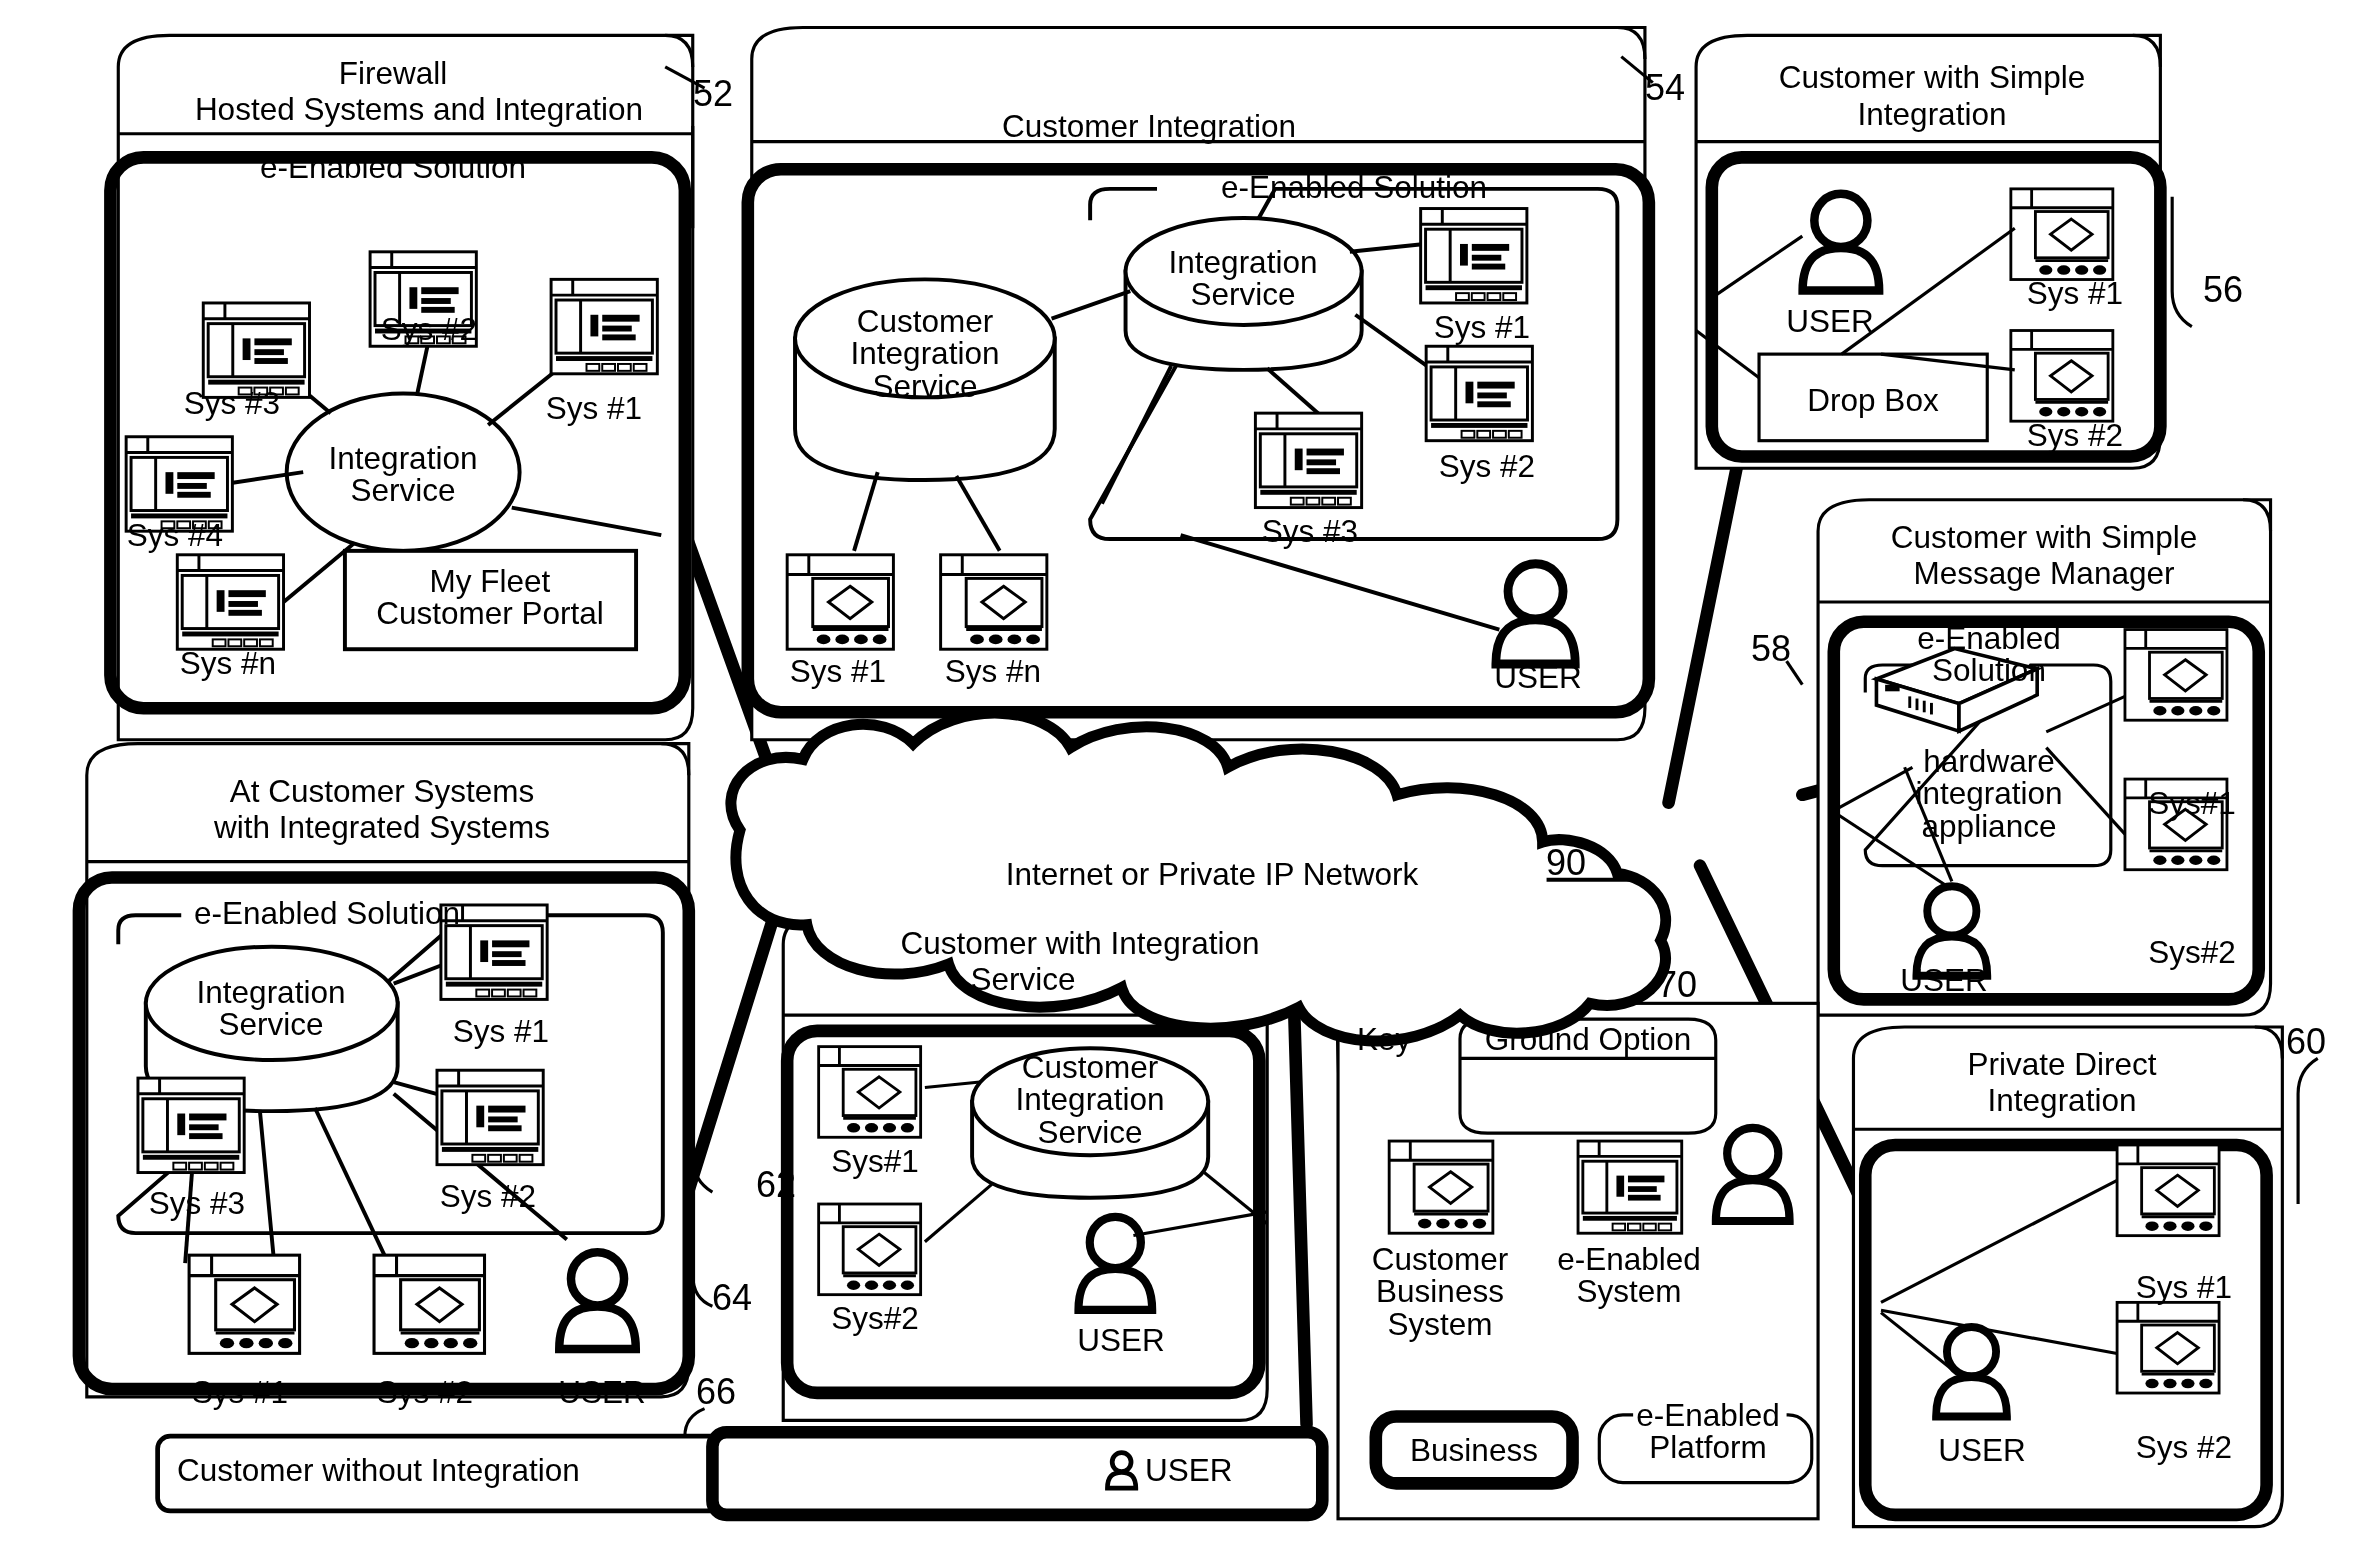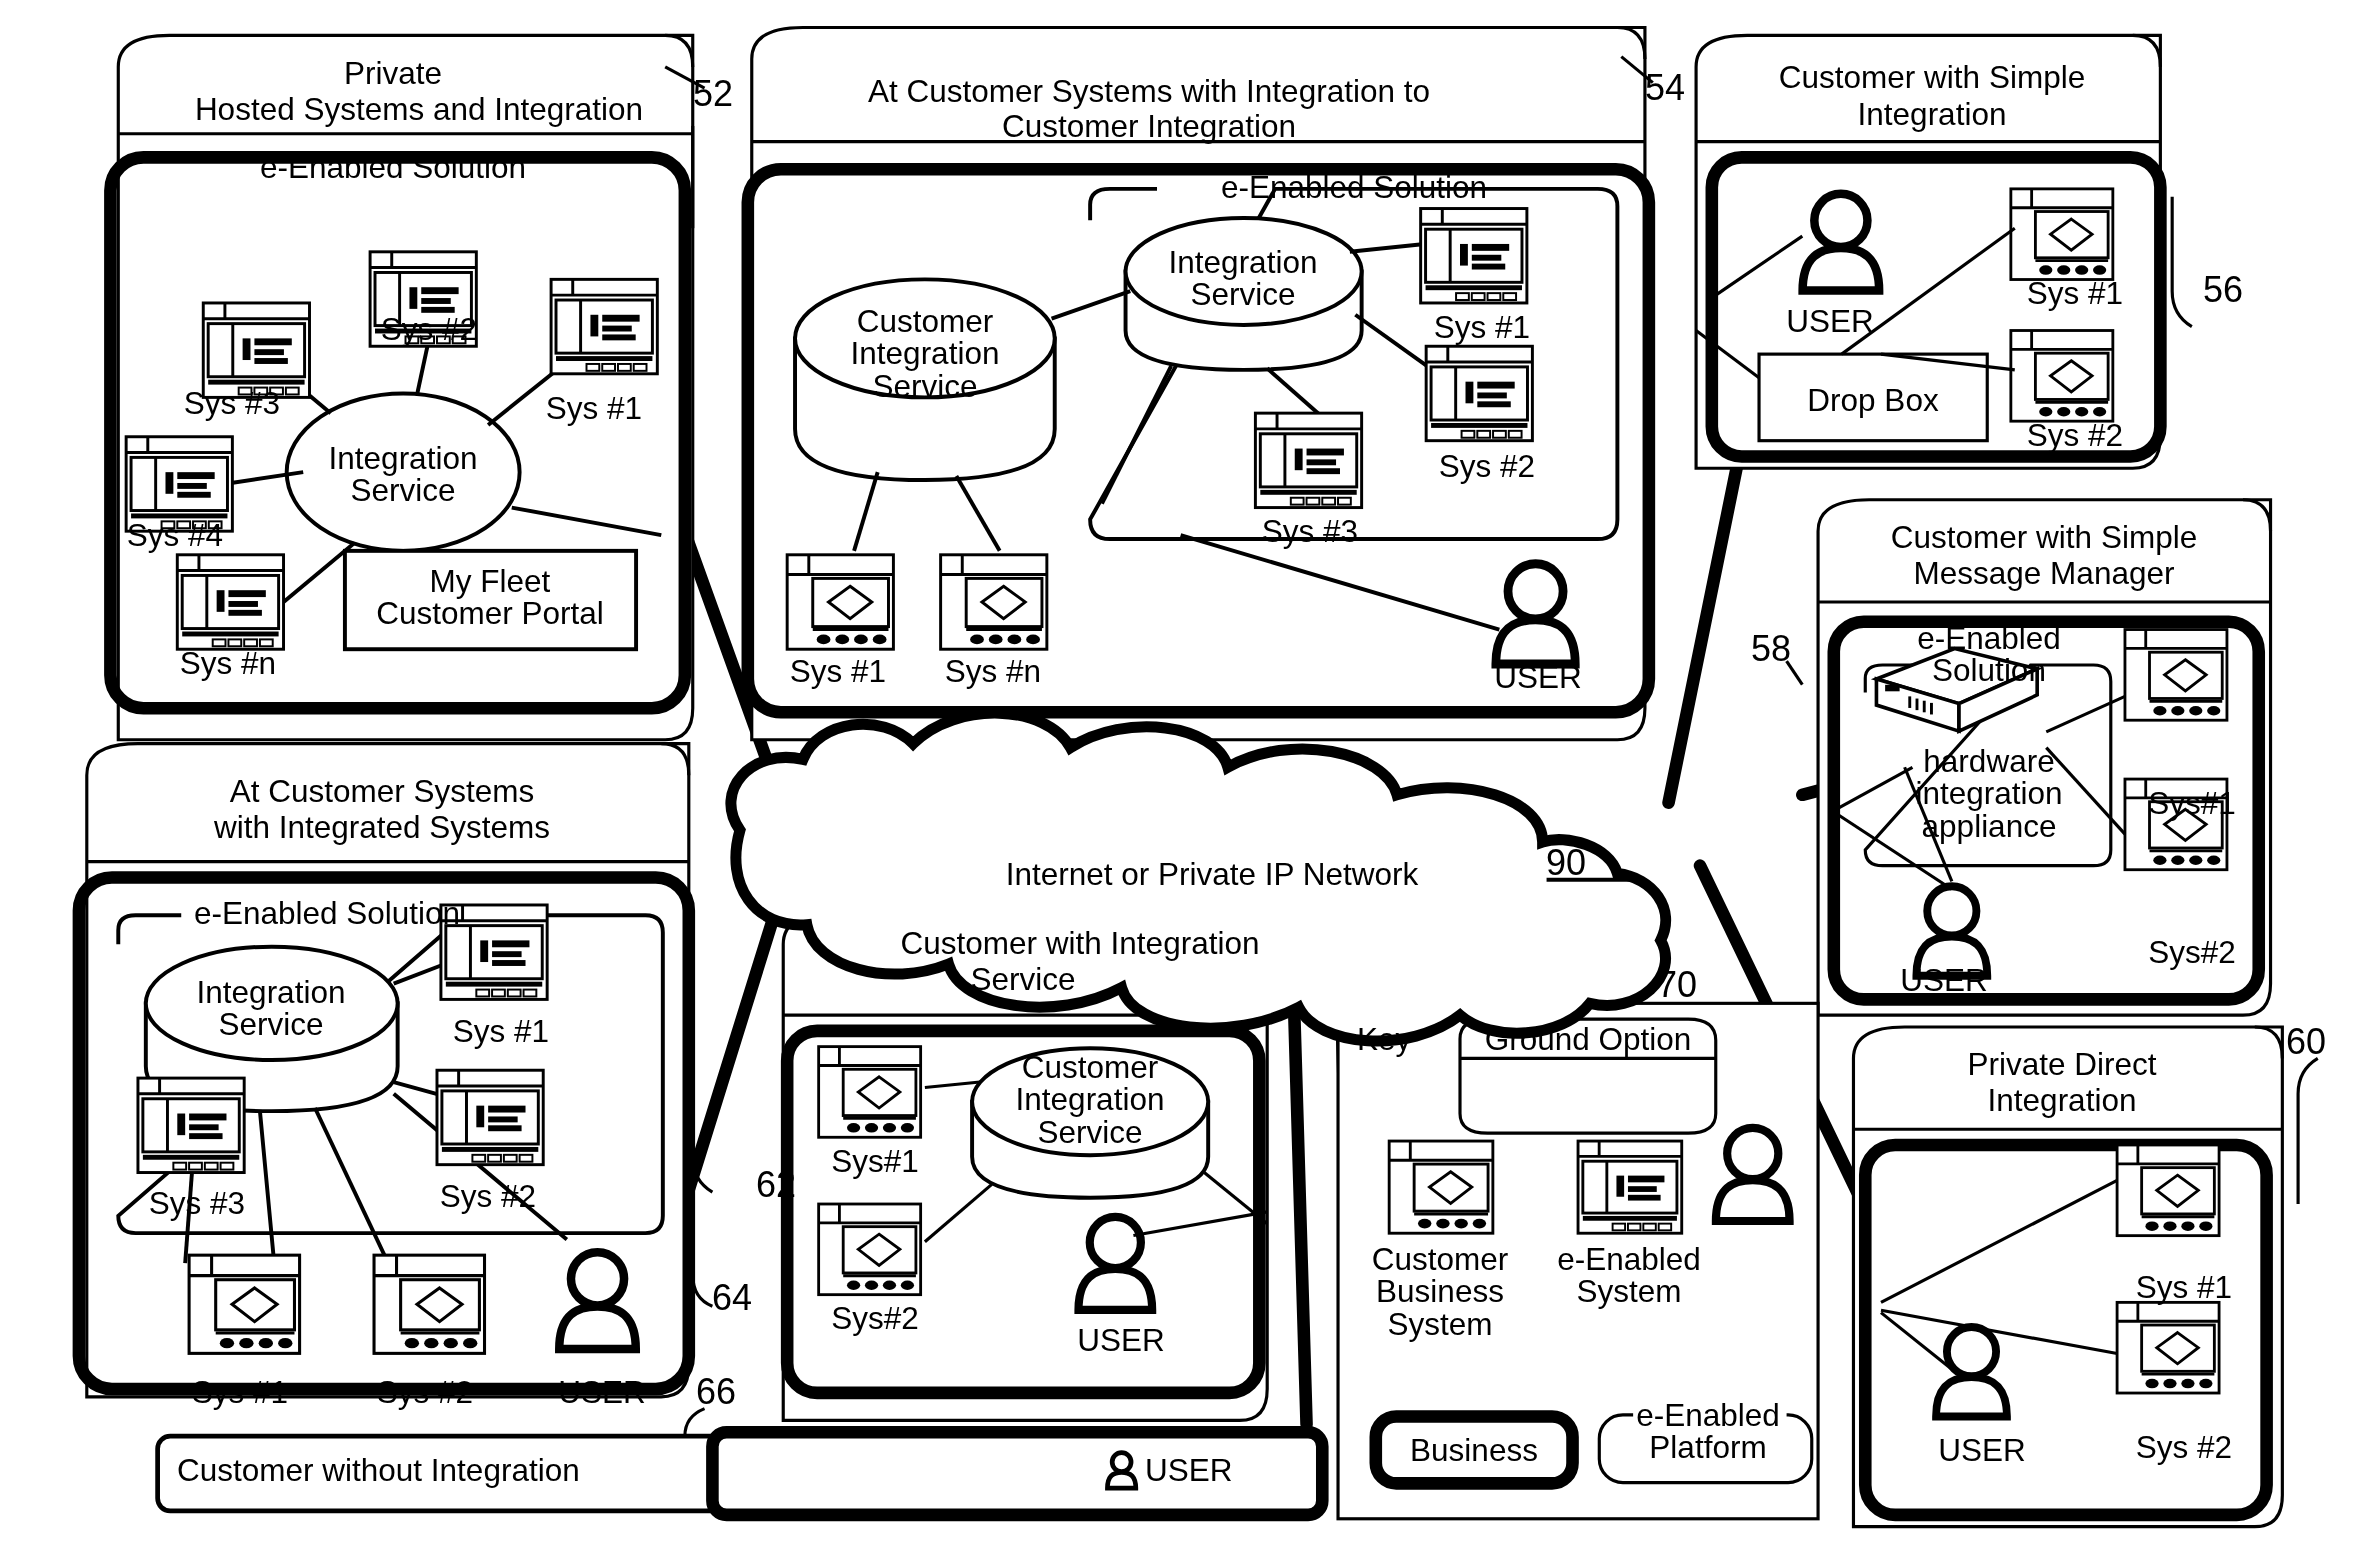--- a/index.html
+++ b/index.html
@@ -354,35 +354,34 @@
              C1790 1340 1675 1330 1650 1280
              C1565 1325 1440 1310 1425 1255
              C1340 1300 1220 1280 1205 1225
              C1130 1255 1035 1230 1025 1175
              C960 1180 920 1125 940 1055 Z" fill="#fff" stroke="#000" stroke-width="14"></path>
   </g>
   <line x1="1965" y1="1118" x2="2080" y2="1118" stroke="#000" stroke-width="5"></line>
 
 </svg>
 
-<div class="lbl ttl ctr" style="left:393px;top:57px;">Private</div>
+<div class="lbl ttl ctr" style="left:393px;top:57px;">Firewall</div>
 <div class="lbl ttl ctr" style="left:393px;top:93px;margin-left:26px;">Hosted Systems and Integration</div>
 <div class="lbl ref" style="left:693px;top:75px;">52</div>
 <div class="lbl ttl ctr" style="left:393px;top:151px;">e-Enabled Solution</div>
 <div class="lbl ttl ctr" style="left:403px;top:442px;">Integration
 Service</div>
 <div class="lbl ttl ctr" style="left:490px;top:565px;">My Fleet
 Customer Portal</div>
 <div class="lbl ttl ctr" style="left:429px;top:313px;">Sys #2</div>
 <div class="lbl ttl ctr" style="left:594px;top:392px;">Sys #1</div>
 <div class="lbl ttl ctr" style="left:232px;top:387px;">Sys #3</div>
 <div class="lbl ttl ctr" style="left:175px;top:519px;">Sys #4</div>
 <div class="lbl ttl ctr" style="left:228px;top:647px;">Sys #n</div>
 
-<div class="lbl ttl ctr" style="left:1149px;top:75px;">At Customer Systems with Integration to</div>
 <div class="lbl ttl ctr" style="left:1149px;top:110px;">Customer Integration</div>
 <div class="lbl ref" style="left:1645px;top:69px;">54</div>
 <div class="lbl ttl ctr" style="left:1354px;top:171px;">e-Enabled Solution</div>
 <div class="lbl ttl ctr" style="left:925px;top:305px;">Customer
 Integration
 Service</div>
 <div class="lbl ttl ctr" style="left:1243px;top:246px;">Integration
 Service</div>
 <div class="lbl ttl ctr" style="left:1482px;top:311px;">Sys #1</div>
 <div class="lbl ttl ctr" style="left:1487px;top:450px;">Sys #2</div>

